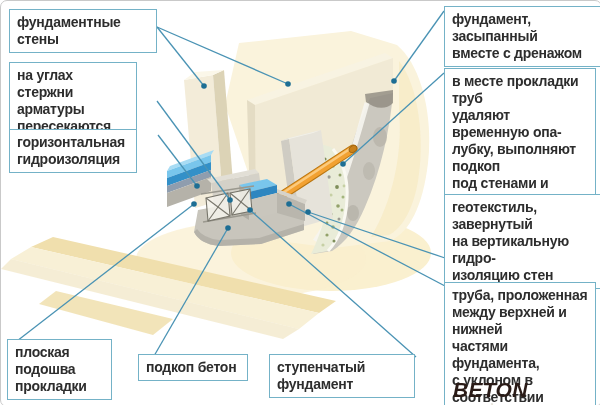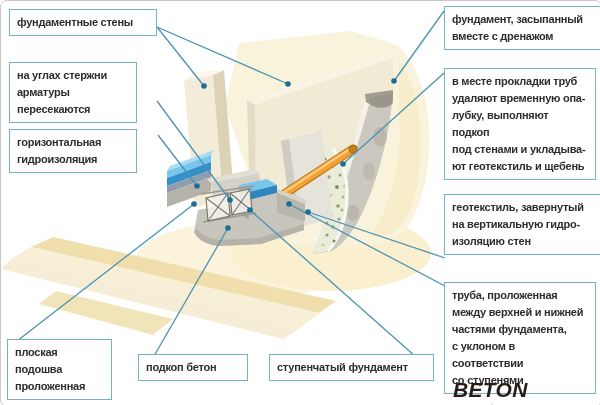--- a/index.html
+++ b/index.html
@@ -6,21 +6,21 @@
   #stage{
     position:relative;width:600px;height:405px;background:#fff;
     border:1px solid #c9c9c9;border-radius:7px;overflow:hidden;
     font-family:"Liberation Sans","DejaVu Sans",sans-serif;
   }
   #illus{position:absolute;left:0;top:0;width:600px;height:405px;}
   .label-box{
     position:absolute;box-sizing:border-box;background:#ffffff;
     border:1.5px solid var(--box-border,#74b2c7);
     padding:4px 7px;color:var(--label-text,#2d2d2d);
-    font-size:11px;line-height:17px;font-weight:700;letter-spacing:-0.25px;
+    font-size:14px;line-height:17px;font-weight:700;letter-spacing:-0.25px;
   }
   .label-box span{white-space:pre-line;display:block;}
   #logo{
     position:absolute;left:452px;top:377px;height:27px;display:flex;
     align-items:center;z-index:5;color:var(--logo-text,#2a1b17);
     font-style:italic;font-weight:800;font-size:21px;letter-spacing:.3px;
     white-space:nowrap;
     flex-direction:column;
   }
   #logo .bag{margin:0 0 0 3px;position:relative;top:1px;}
@@ -186,26 +186,26 @@
   <div class="label-box" style="left:8px;top:61px;width:128px;">
       <span>на углах стержни
 арматуры пересекаются</span>
     </div>
   <div class="label-box" style="left:8px;top:128px;width:128px;">
       <span>горизонтальная
 гидроизоляция</span>
     </div>
   <div class="label-box" style="left:6px;top:338px;width:105px;">
       <span>плоская подошва
-проложенная</span>
+прокладки</span>
     </div>
   <div class="label-box" style="left:137px;top:353px;width:110px;">
       <span>подкоп бетон</span>
     </div>
-  <div class="label-box" style="left:268px;top:353px;width:165px;">
+  <div class="label-box" style="left:268px;top:353px;width:146px;">
       <span>ступенчатый фундамент</span>
     </div>
   <div class="label-box" style="left:443px;top:5px;width:178px;">
       <span>фундамент, засыпанный
 вместе с дренажом</span>
     </div>
   <div class="label-box" style="left:443px;top:67px;width:152px;">
       <span>в месте прокладки труб
 удаляют временную опа-
 лубку, выполняют подкоп

